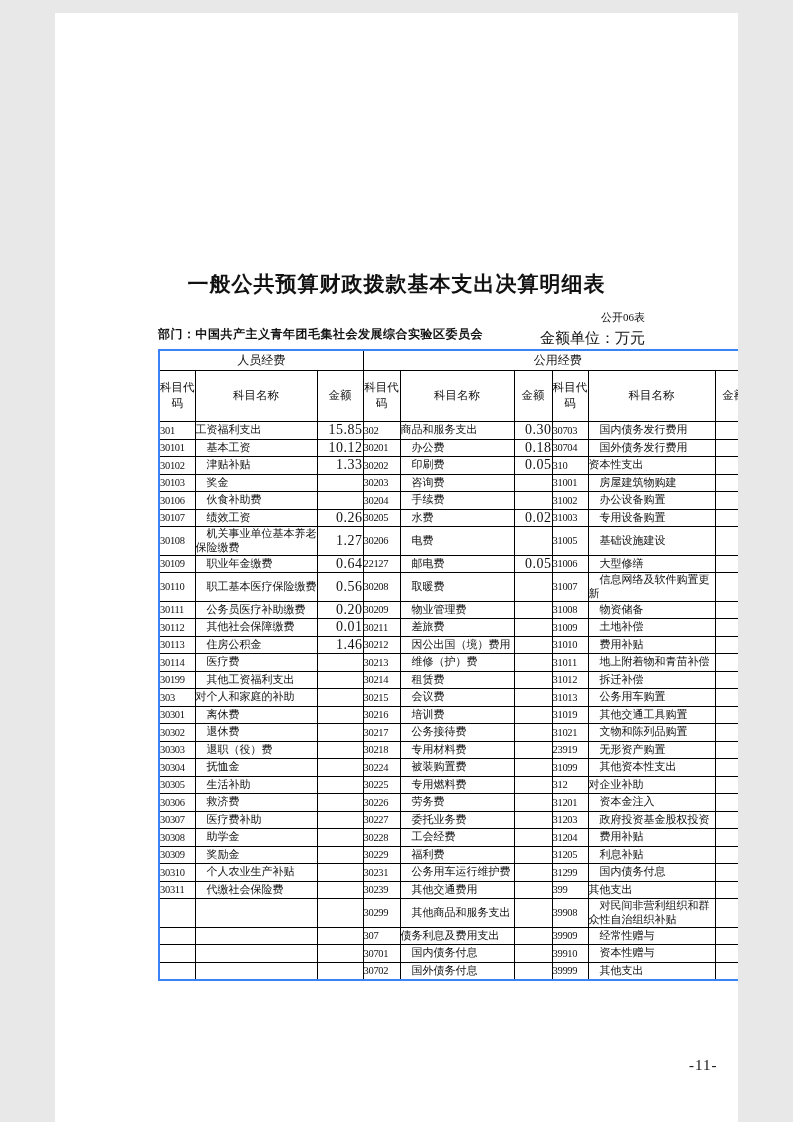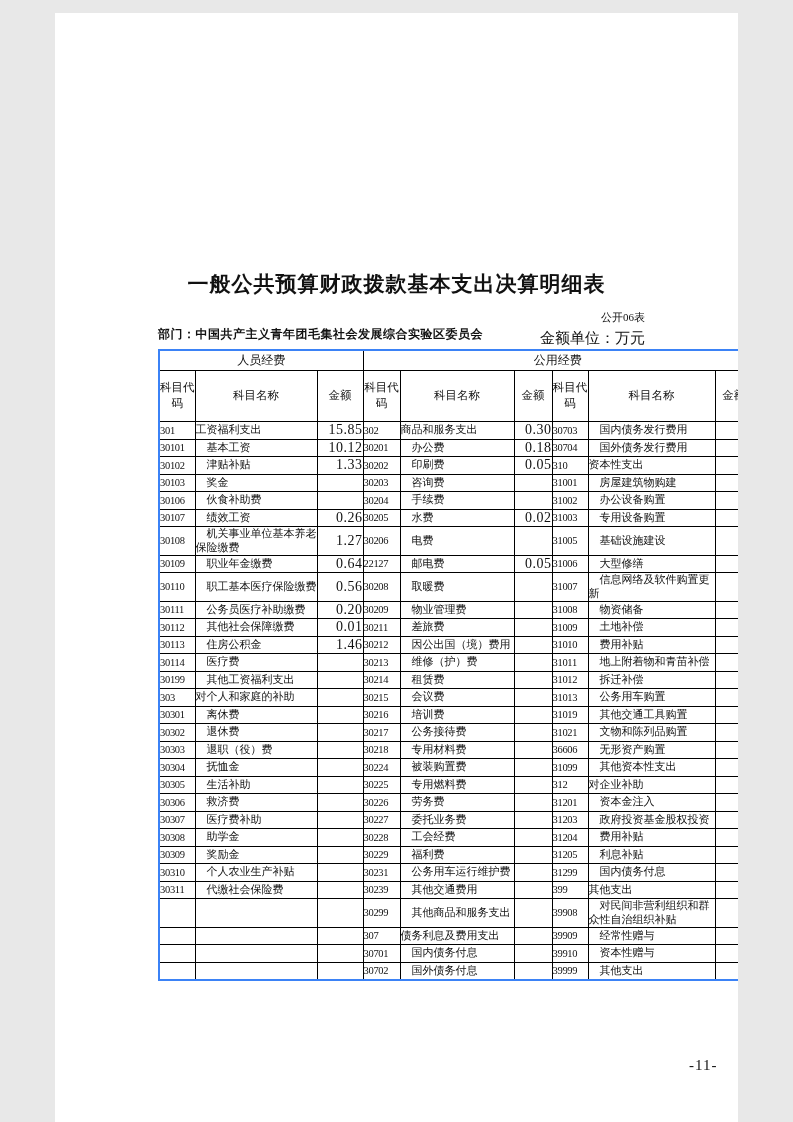--- a/index.html
+++ b/index.html
@@ -328,21 +328,21 @@
           <td class="name sub">文物和陈列品购置</td>
           <td class="amt"></td>
         </tr>
         <tr>
           <td class="code">30303</td>
           <td class="name sub">退职（役）费</td>
           <td class="amt"></td>
           <td class="code">30218</td>
           <td class="name sub">专用材料费</td>
           <td class="amt"></td>
-          <td class="code">36606</td>
+          <td class="code">23919</td>
           <td class="name sub">无形资产购置</td>
           <td class="amt"></td>
         </tr>
         <tr>
           <td class="code">30304</td>
           <td class="name sub">抚恤金</td>
           <td class="amt"></td>
           <td class="code">30224</td>
           <td class="name sub">被装购置费</td>
           <td class="amt"></td>

